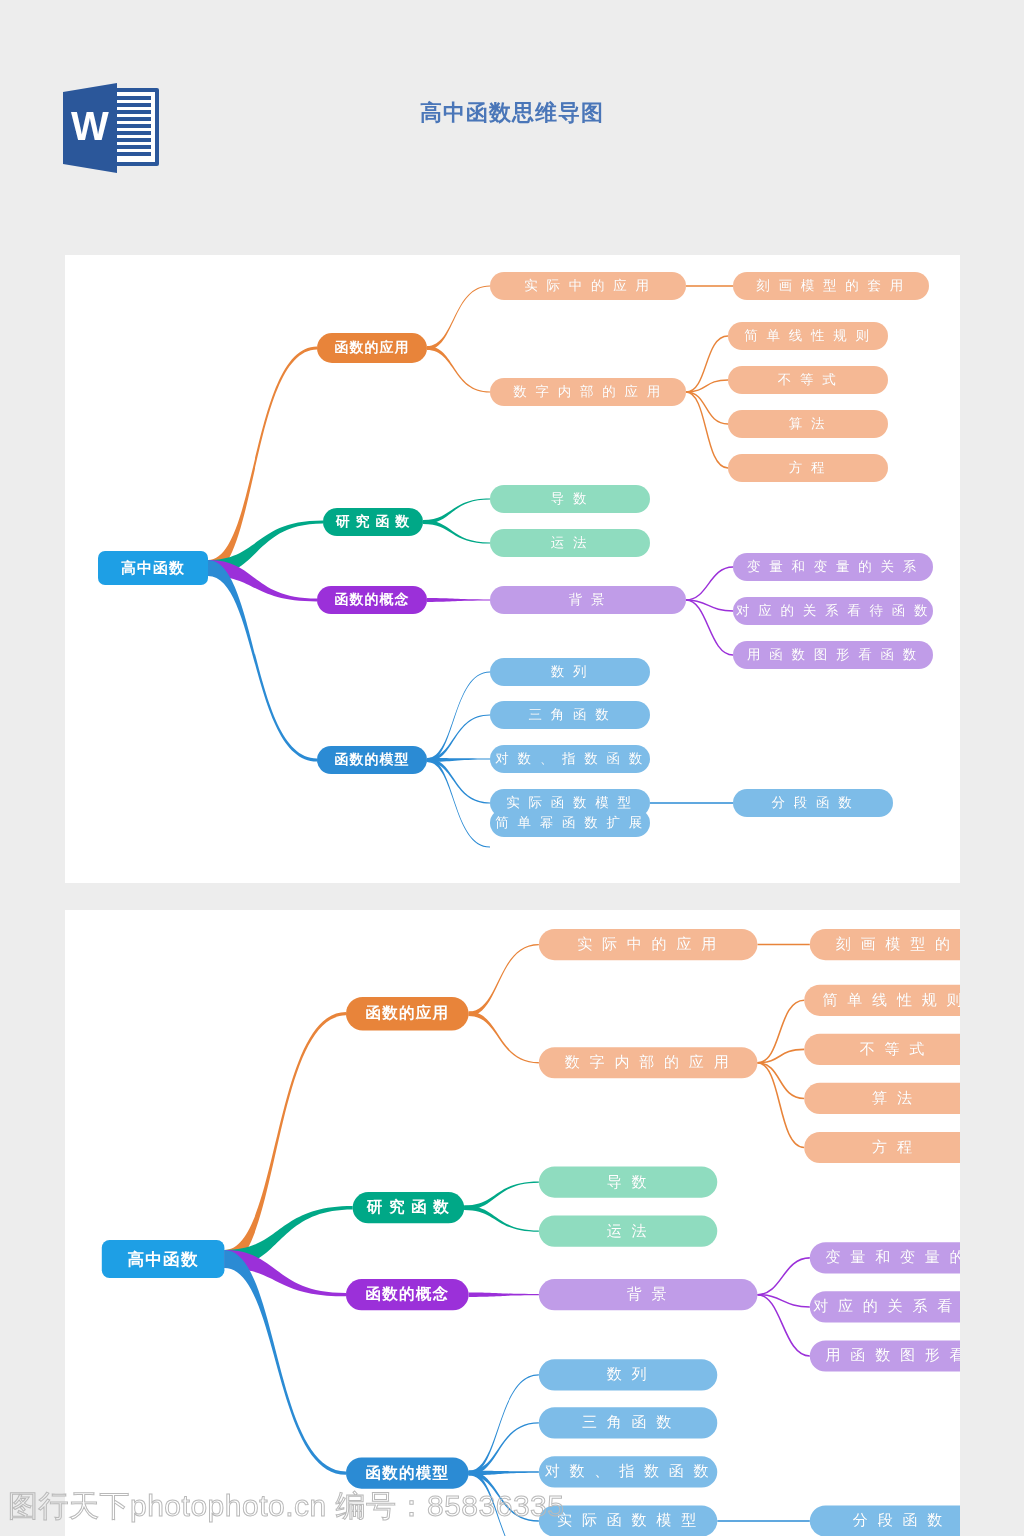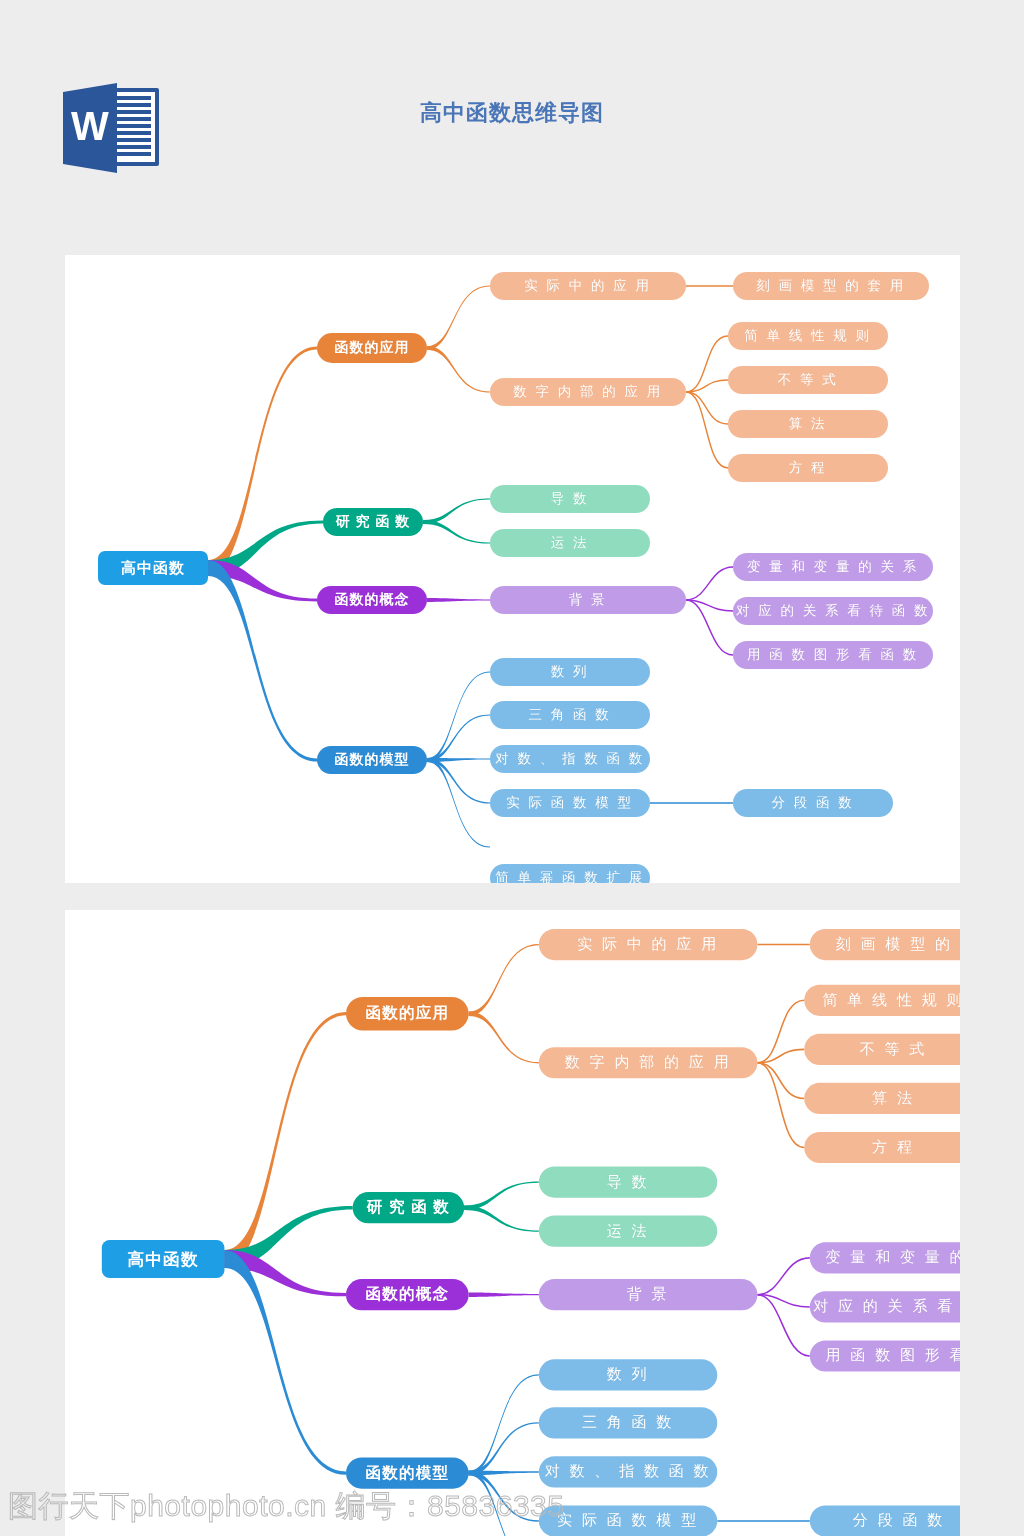--- a/index.html
+++ b/index.html
@@ -142,21 +142,21 @@
       <div class="node lv3" style="left: 425px; top: 331px; width: 196px; height: 28px; background: rgb(192, 156, 232);">背      景</div>
       <div class="node lv4" style="left: 668px; top: 298px; width: 200px; height: 28px; background: rgb(192, 156, 232);">变 量 和 变 量 的 关 系</div>
       <div class="node lv4" style="left: 668px; top: 342px; width: 200px; height: 28px; background: rgb(192, 156, 232);">对 应 的 关 系 看 待 函 数</div>
       <div class="node lv4" style="left: 668px; top: 386px; width: 200px; height: 28px; background: rgb(192, 156, 232);">用 函 数 图 形 看 函 数</div>
       <div class="node lv2" style="left: 252px; top: 331px; width: 110px; height: 28px; background: rgb(155, 48, 217);">函数的概念</div>
       <div class="node lv3" style="left: 425px; top: 403px; width: 160px; height: 28px; background: rgb(125, 188, 232);">数            列</div>
       <div class="node lv3" style="left: 425px; top: 446px; width: 160px; height: 28px; background: rgb(125, 188, 232);">三   角   函   数</div>
       <div class="node lv3" style="left: 425px; top: 490px; width: 160px; height: 28px; background: rgb(125, 188, 232);">对 数 、 指 数 函 数</div>
       <div class="node lv3" style="left: 425px; top: 534px; width: 160px; height: 28px; background: rgb(125, 188, 232);">实 际 函 数 模 型</div>
       <div class="node lv4" style="left: 668px; top: 534px; width: 160px; height: 28px; background: rgb(125, 188, 232);">分   段   函   数</div>
-      <div class="node lv3" style="left: 425px; top: 609px; width: 160px; height: 28px; background: rgb(125, 188, 232);">简 单 幂 函 数 扩 展</div>
+      <div class="node lv3" style="left: 425px; top: 554px; width: 160px; height: 28px; background: rgb(125, 188, 232);">简 单 幂 函 数 扩 展</div>
       <div class="node lv2" style="left: 252px; top: 491px; width: 110px; height: 28px; background: rgb(43, 139, 212);">函数的模型</div>
       <div class="node lv1" style="left: 33px; top: 296px; width: 110px; height: 34px; background: rgb(30, 159, 229);">高中函数</div>
     </div>
 </div>
 
 <div class="panel" id="panel-2">
   <div class="map-stage" id="stage-2">
       <svg class="edges" width="895" height="628" viewBox="0 0 895 628">
         <path d="M 143 305 C 192.05 305, 186.6 91.5, 252 91.5
           L 252 94.5 C 186.6 94.5, 192.05 321, 143 321 Z" fill="#e8843a"></path>

